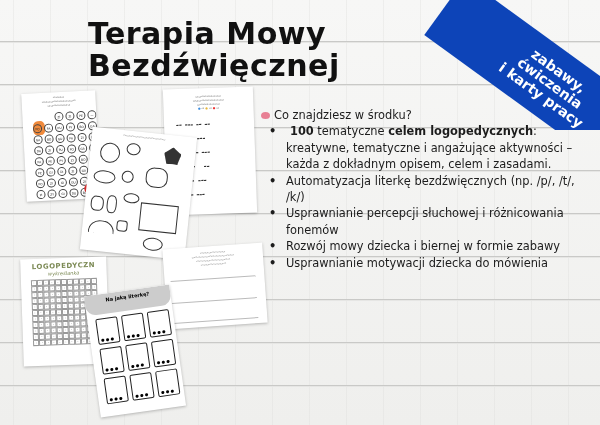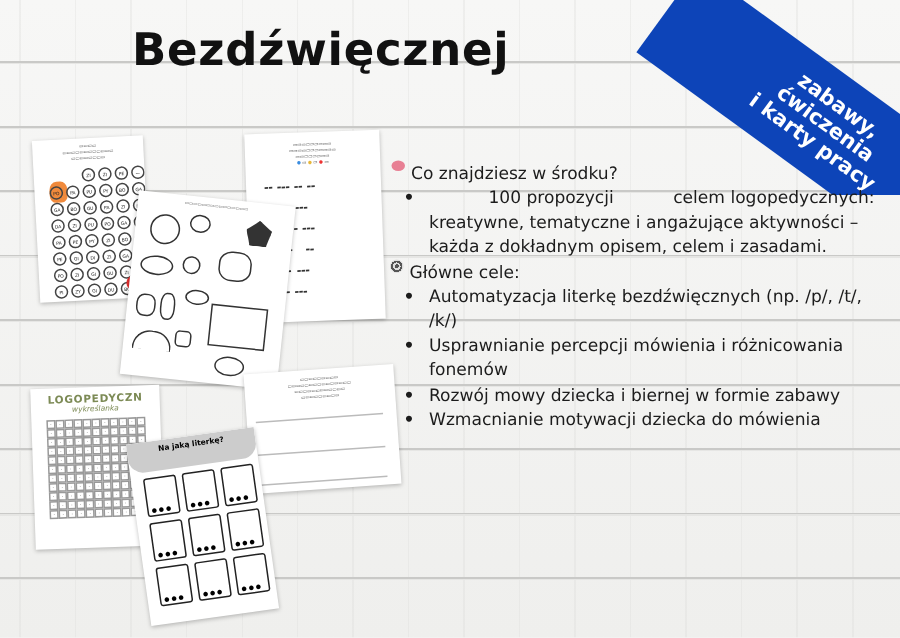--- a/index.html
+++ b/index.html
@@ -43,34 +43,35 @@
 
   .s5 { left:165px; top:246px; width:100px; height:80px; transform:rotate(-4deg); }
 
   .s6 { left:92px; top:290px; width:86px; height:122px; transform:rotate(-8deg); }
   .s6 .hdr { background:#ccc; height:20px; border-radius:0 0 10px 10px; font-size:5px; font-weight:bold; text-align:center; padding-top:3px; box-sizing:border-box; }
   .s6 .cards { display:grid; grid-template-columns:repeat(3,22px); gap:4px; margin:4px 0 0 8px; }
   .s6 .card { width:22px; height:26px; border:1.5px solid #222; border-radius:2px; box-sizing:border-box; position:relative; }
   .s6 .card::after { content:"● ● ●"; position:absolute; bottom:1px; left:2px; font-size:4px; }
 
   .content { position:absolute; left:260px; top:107px; width:336px; font-family:"DejaVu Sans", sans-serif; font-size:11.4px; line-height:16.4px; color:#1c1c1c; }
-  .head-line { display:flex; align-items:flex-start; gap:4px; }
+  .head-line { display:flex; align-items:center; gap:4px; }
   .brain-icon { width:9px; height:7px; background:#e88094; border-radius:50%; display:inline-block; margin-left:1px; }
   .target-icon { width:9px; height:9px; border-radius:50%; background:radial-gradient(circle,#555 0 20%,#ddd 20% 40%,#555 40% 60%,#ddd 60% 80%,#555 80%); display:inline-block; }
   ul { margin:0; padding:0 0 0 26px; list-style:none; }
   li { position:relative; }
   li::before { content:"•"; position:absolute; left:-17px; font-weight:bold; }
-  b { font-weight:normal;margin-left:36px; }
+  b { font-weight:bold; }
 </style>
 </head>
 <body>
 
 <div class="planks"></div>
 
 <div class="title">
+  <div>Terapia Mowy</div>
   <div>Bezdźwięcznej</div>
 </div>
 
 <div class="banner-wrap">
   <div class="banner">
     <div class="banner-text">
       <div>zabawy,</div>
       <div>ćwiczenia</div>
       <div>i karty pracy</div>
     </div>
@@ -309,25 +310,21 @@
       <div class="card"></div>
     </div>
 </div>
 
 <div class="content">
   <div class="head-line">
     <span class="brain-icon"></span>
     <span>Co znajdziesz w środku?</span>
   </div>
   <ul>
-    <li><b>&nbsp;<span>100</span></b><span> propozycji </span><b>celem logopedycznych</b><span>: kreatywne, tematyczne i angażujące aktywności – każda z dokładnym opisem, celem i zasadami.</span></li>
+    <li><b>&nbsp;<span>100</span></b><span> tematyczne </span><b>celem logopedycznych</b><span>: kreatywne, tematyczne i angażujące aktywności – każda z dokładnym opisem, celem i zasadami.</span></li>
   </ul>
-  <div class="head-line">
-    <span class="target-icon"></span>
-    <span>Główne cele:</span>
-  </div>
   <ul>
     <li>Automatyzacja literkę bezdźwięcznych (np. /p/, /t/, /k/)</li>
-    <li>Usprawnianie percepcji mówienia i różnicowania fonemów</li>
+    <li>Usprawnianie percepcji słuchowej i różnicowania fonemów</li>
     <li>Rozwój mowy dziecka i biernej w formie zabawy</li>
-    <li>Wzmacnianie motywacji dziecka do mówienia</li>
+    <li>Usprawnianie motywacji dziecka do mówienia</li>
   </ul>
 </div>
 
 </body></html>

